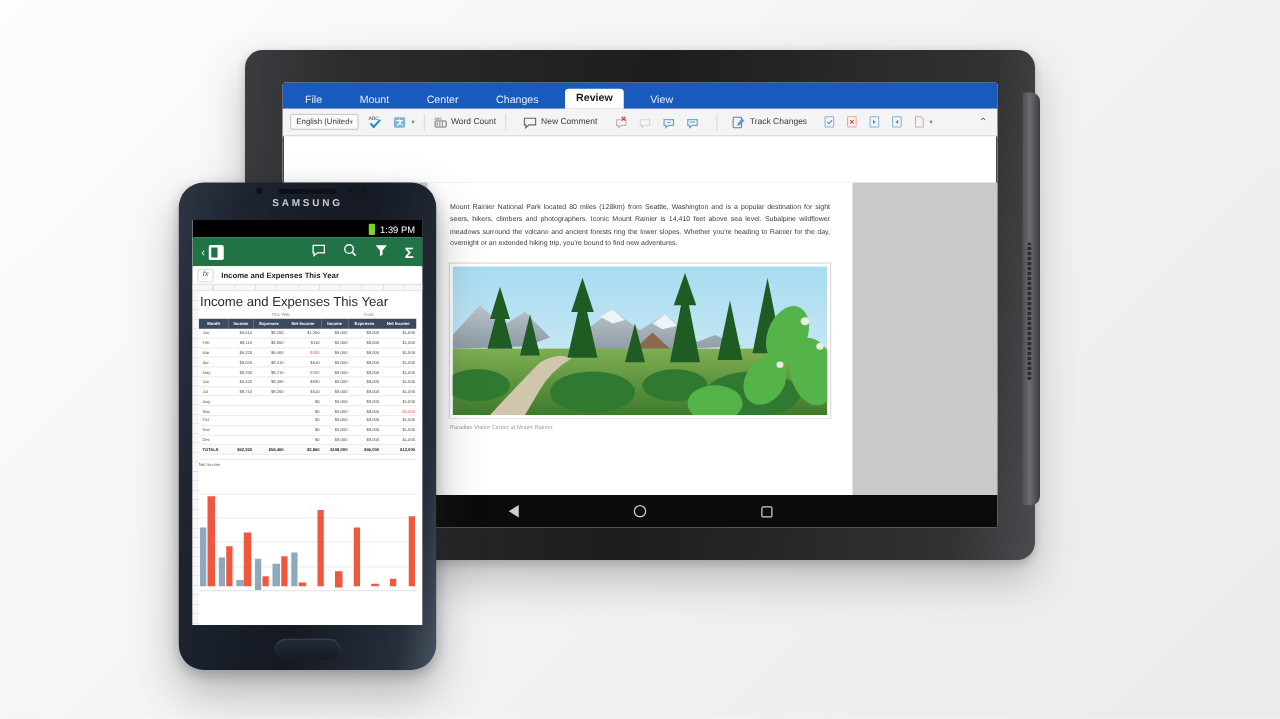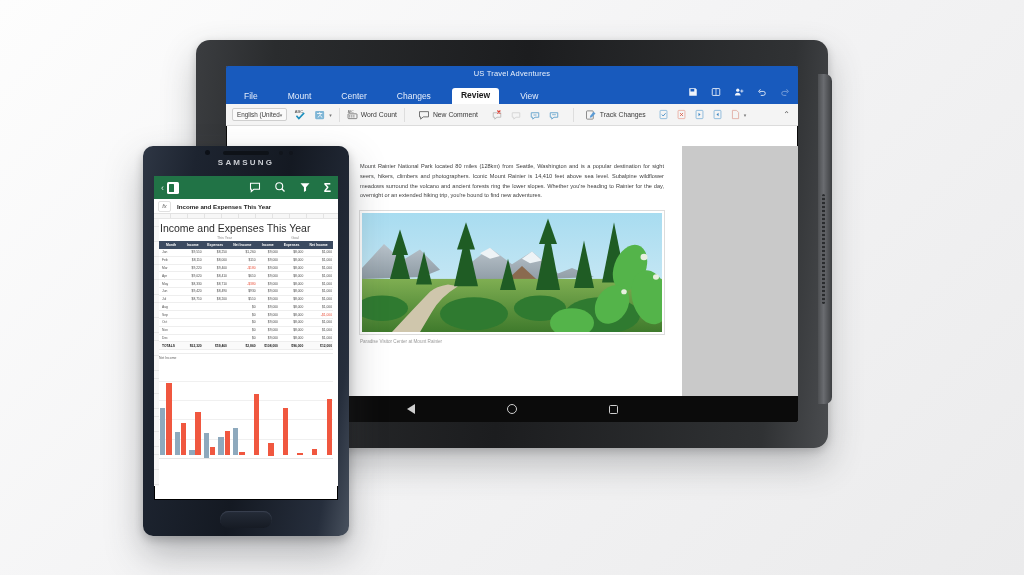--- a/index.html
+++ b/index.html
@@ -118,21 +118,21 @@
   }
   .nav-back { width:0;height:0;border-top:5px solid transparent;border-bottom:5px solid transparent;border-right:8px solid #cfcfcf;}
   .nav-home { width:10px;height:10px;border:1.6px solid #cfcfcf;border-radius:50%;}
   .nav-recent{ width:9px;height:9px;border:1.6px solid #cfcfcf;border-radius:1.5px;}
 
   
   #phone {
     position: absolute; left: 143px; top: 146px;
     width: 206px; height: 390px;
     background: linear-gradient(100deg,#2e3644 0%,#1d2430 20%,#141922 55%,#262e3c 88%,#49525f 100%);
-    border-radius: 10px;
+    border-radius: 20px;
     box-shadow: 0 18px 36px rgba(55,58,64,.34), 0 4px 10px rgba(0,0,0,.22);
     padding: 30px 11px 36px 11px;
   }
   #phone-screen {
     width: 100%; height: 100%; background: #fff; overflow: hidden; position: relative;
     box-shadow: inset 0 0 0 1px #000;
   }
   .ph-brand {
     position: absolute; top: 12px; left: 0; right: 0; text-align: center;
     color: #c9ccd2; font-size: 8px; font-weight: 700; letter-spacing: 2.2px;
@@ -196,23 +196,20 @@
 </head>
 <body>
 
 <div id="tablet">
   <div id="tablet-side">
     <div class="grille"></div>
   </div>
   <div id="tablet-screen">
 
 
-    <div class="word-titlebar">
-      <div class="word-doctitle">US Travel Adventures</div>
-    </div>
 
     <div class="word-tabs">
       <div class="word-tab">File</div>
       <div class="word-tab">Mount</div>
       <div class="word-tab">Center</div>
       <div class="word-tab">Changes</div>
       <div class="word-tab active">Review</div>
       <div class="word-tab">View</div>
 
       <div class="word-title-actions">
@@ -421,20 +418,24 @@
 
 <div id="phone">
   <div class="ph-speaker"></div>
   <div class="ph-cam"></div>
   <div class="ph-sensor"></div>
   <div class="ph-sensor2"></div>
   <div class="ph-brand">SAMSUNG</div>
   <div class="ph-home"></div>
 
   <div id="phone-screen">
+    <div class="ph-statusbar">
+      <span class="battery"></span>
+      <span class="ph-clock">1:39 PM</span>
+    </div>
 
     <div class="xl-toolbar">
       <div class="xl-left">
         <span class="xl-back">‹</span>
         <span class="xl-logo"></span>
       </div>
       <div class="xl-icons">
         <span>
           <svg width="12" height="12" viewBox="0 0 16 16">
               <path d="M2 3h12v8H6.5L3 14v-3H2z" fill="none" stroke="#fff" stroke-width="1.4"></path>

